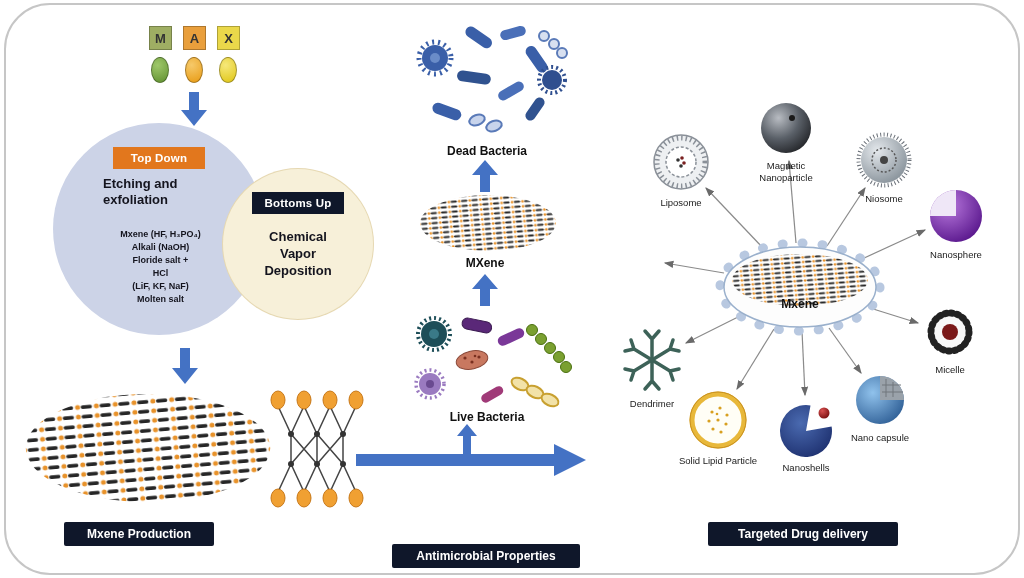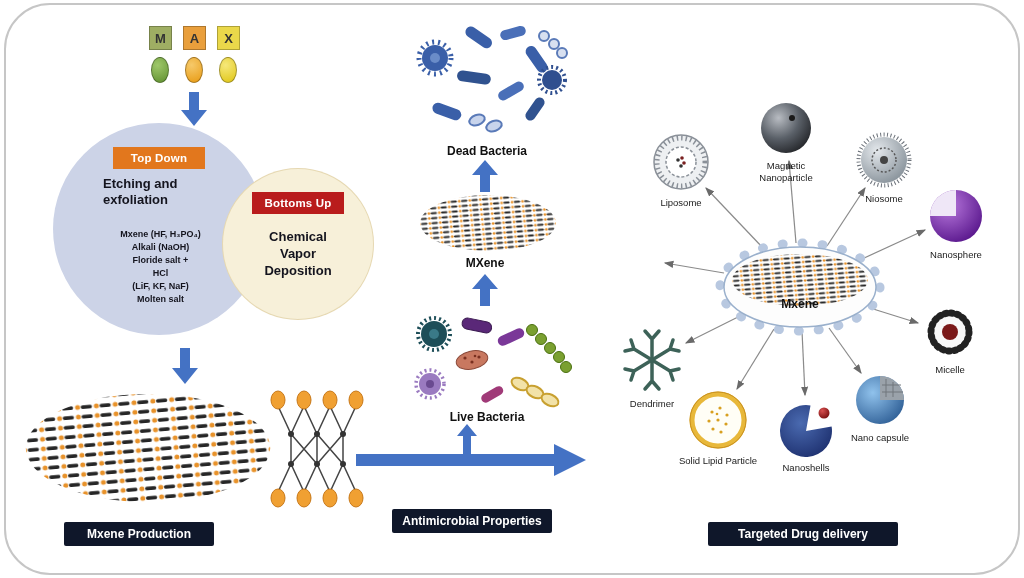--- a/index.html
+++ b/index.html
@@ -5,21 +5,21 @@
   * { margin:0; padding:0; box-sizing:border-box; }
   html,body { width:1024px; height:578px; overflow:hidden; background:#fff;
     font-family:"Liberation Sans", sans-serif; }
   .canvas { position:relative; width:1024px; height:578px; background:#fff; }
   .frame { position:absolute; left:4px; top:3px; right:4px; bottom:3px;
     border:2px solid #c6c6c6; border-radius:46px; background:#ffffff; }
   .abs { position:absolute; }
   .badge { position:absolute; color:#fff; font-weight:bold; font-size:11.5px;
     display:flex; align-items:center; justify-content:center; letter-spacing:.2px; }
   .badge.orange { background:#e2771d; }
-  .badge.blue { background:#b91c1c; }
+  .badge.blue { background:#0f172a; }
   .footer-bar { position:absolute; height:24px; background:#0f172a; color:#fff;
     font-weight:bold; font-size:12px; display:flex; align-items:center;
     justify-content:center; border-radius:2px; padding:0 8px; }
   .big-circle { position:absolute; left:53px; top:123px; width:212px; height:212px;
     border-radius:50%; background:#ccd3e7; }
   .cream-circle { position:absolute; left:222px; top:168px; width:152px; height:152px;
     border-radius:50%; background:#f7f0d9; border:1px solid #dcc9999e; }
   .etch-title { position:absolute; left:103px; top:176px; width:114px; text-align:left;
     font-weight:bold; font-size:13px; line-height:16px; color:#14141e; }
   .etch-lines { position:absolute; left:88px; top:228px; width:145px; text-align:center;
@@ -358,15 +358,15 @@
         <line x1="33" y1="6" x2="33" y2="24"></line>
           <line x1="40" y1="9" x2="40" y2="24"></line>
         <line x1="29" y1="12" x2="48" y2="12"></line>
           <line x1="29" y1="19" x2="50" y2="19"></line>
       </g>
     </svg>
     <div class="p-label">Nano capsule</div>
   </div>
 
   <div class="footer-bar" style="left:64px;top:522px;width:150px;">Mxene Production</div>
-  <div class="footer-bar" style="left:392px;top:509px;width:160px;">Antimicrobial Properties</div>
+  <div class="footer-bar" style="left:392px;top:544px;width:188px;">Antimicrobial Properties</div>
   <div class="footer-bar" style="left:708px;top:522px;width:190px;">Targeted Drug delivery</div>
 </div>
 
 </body></html>

